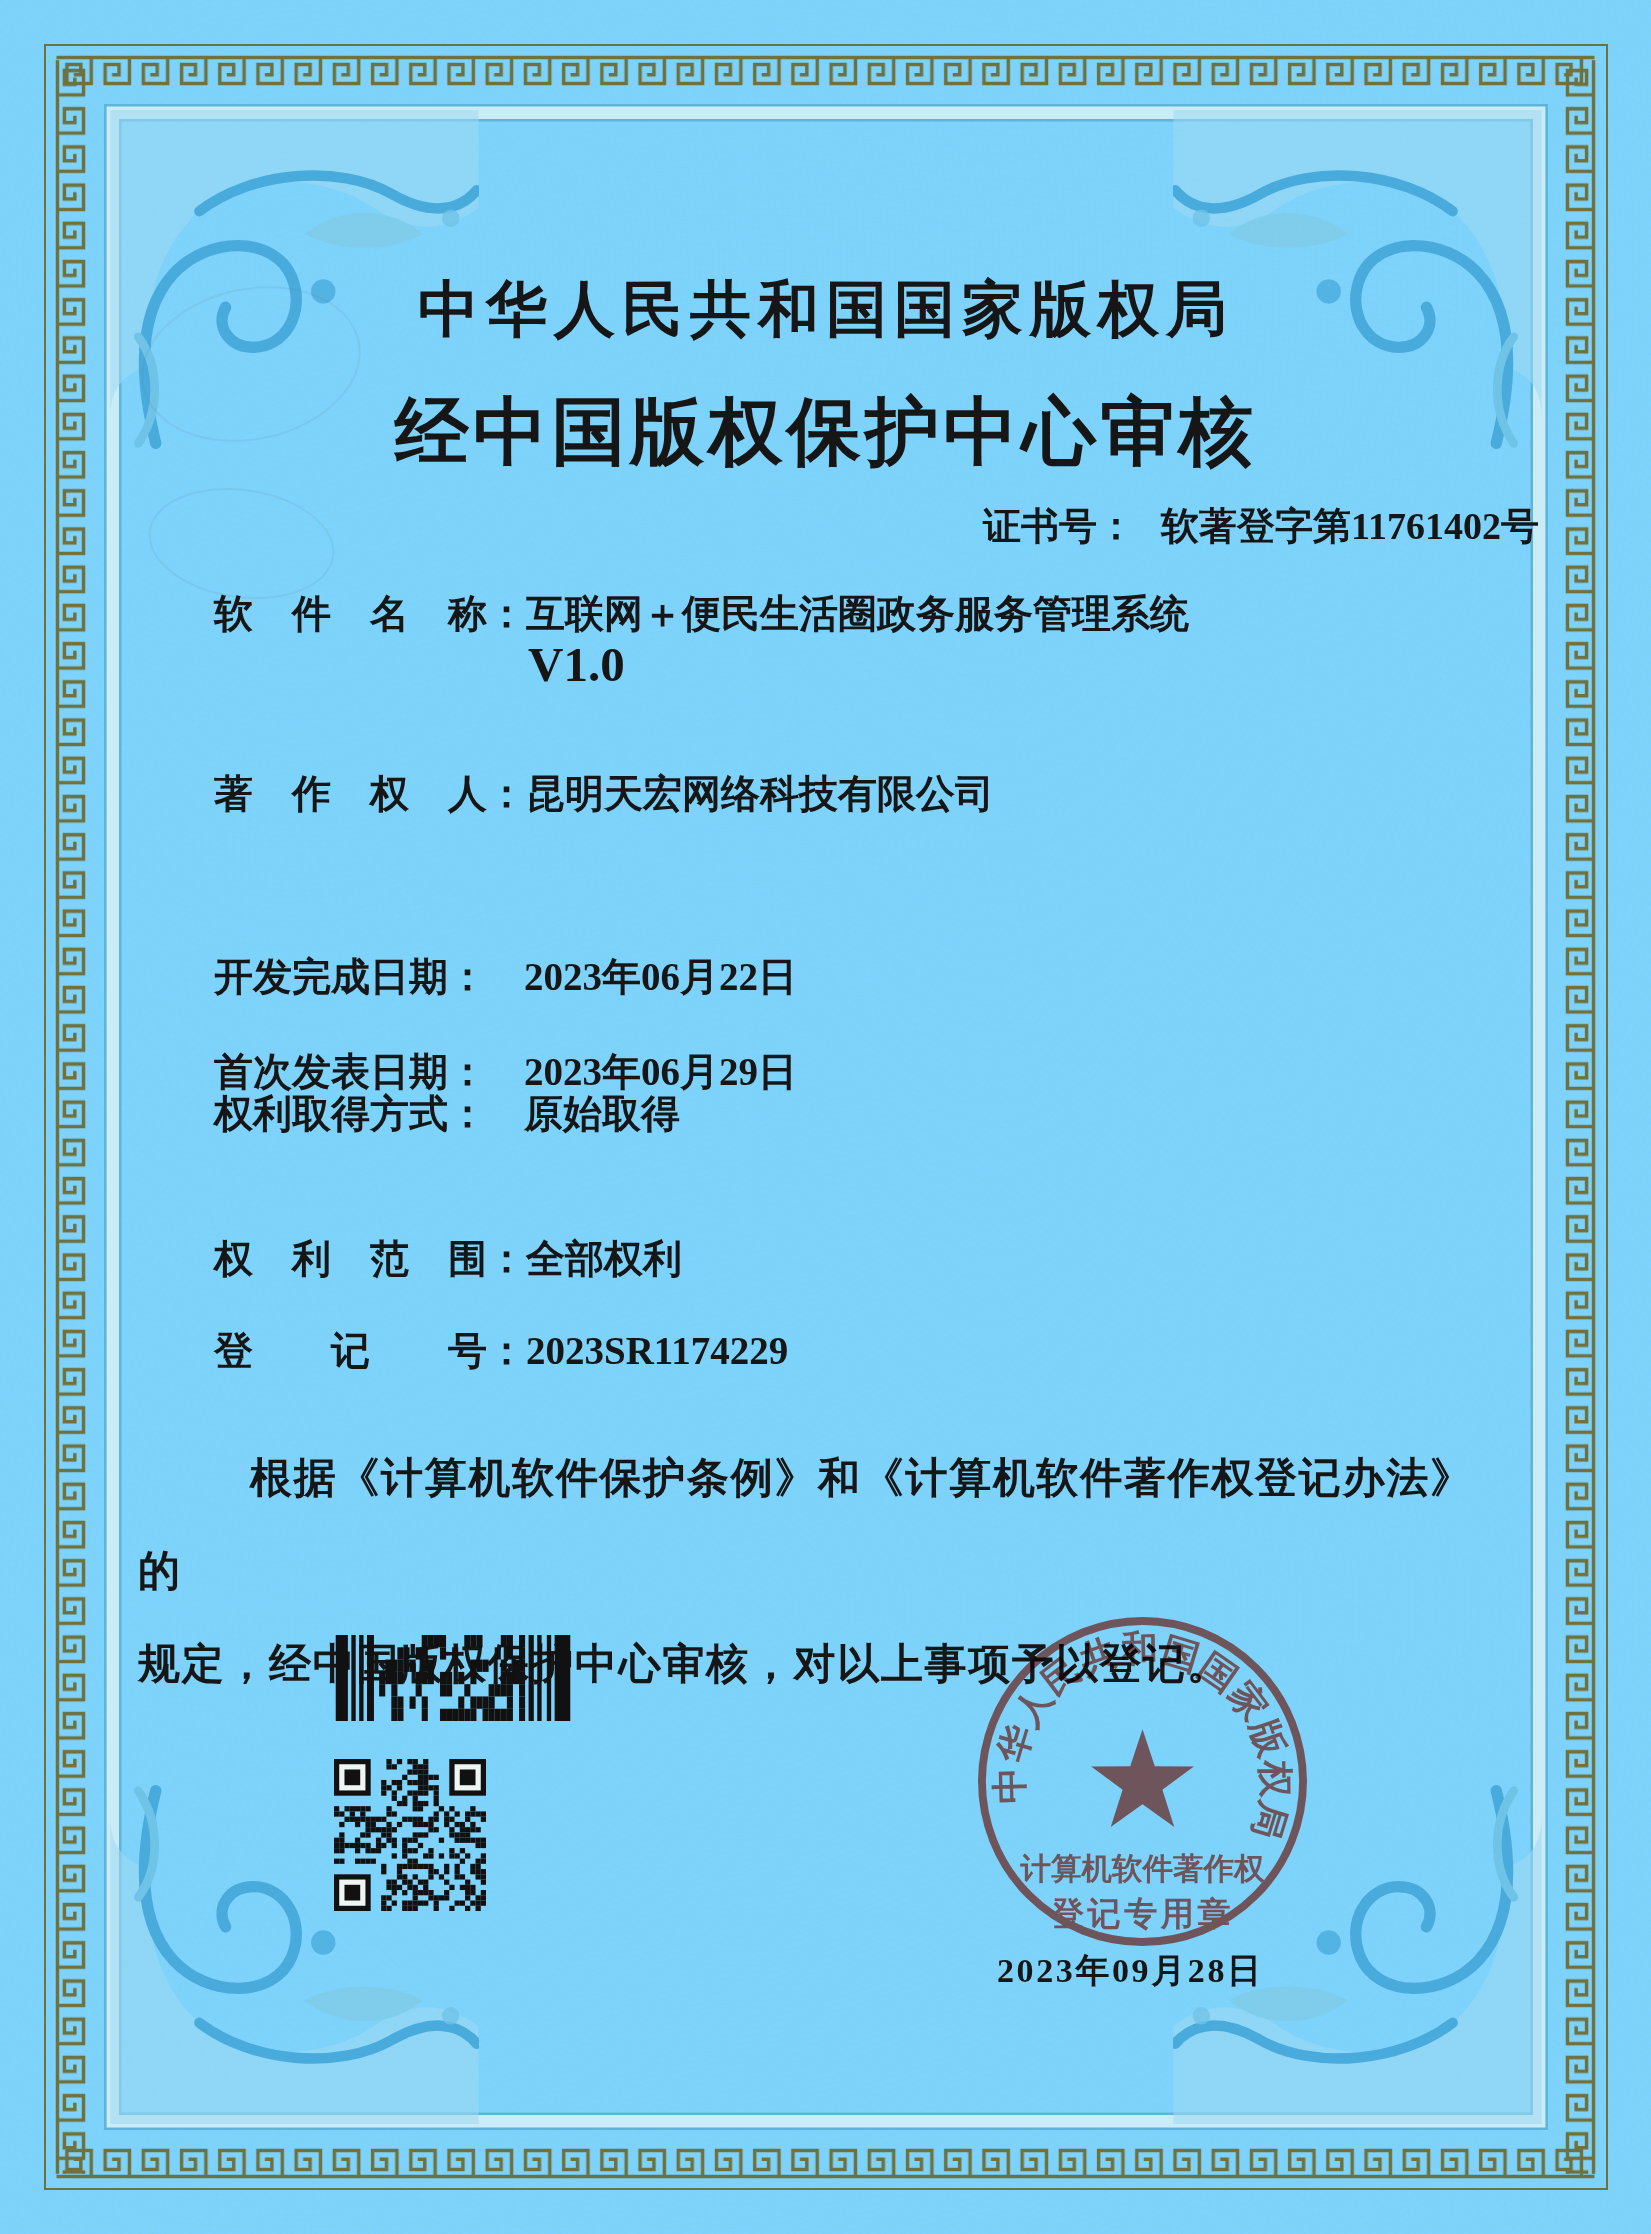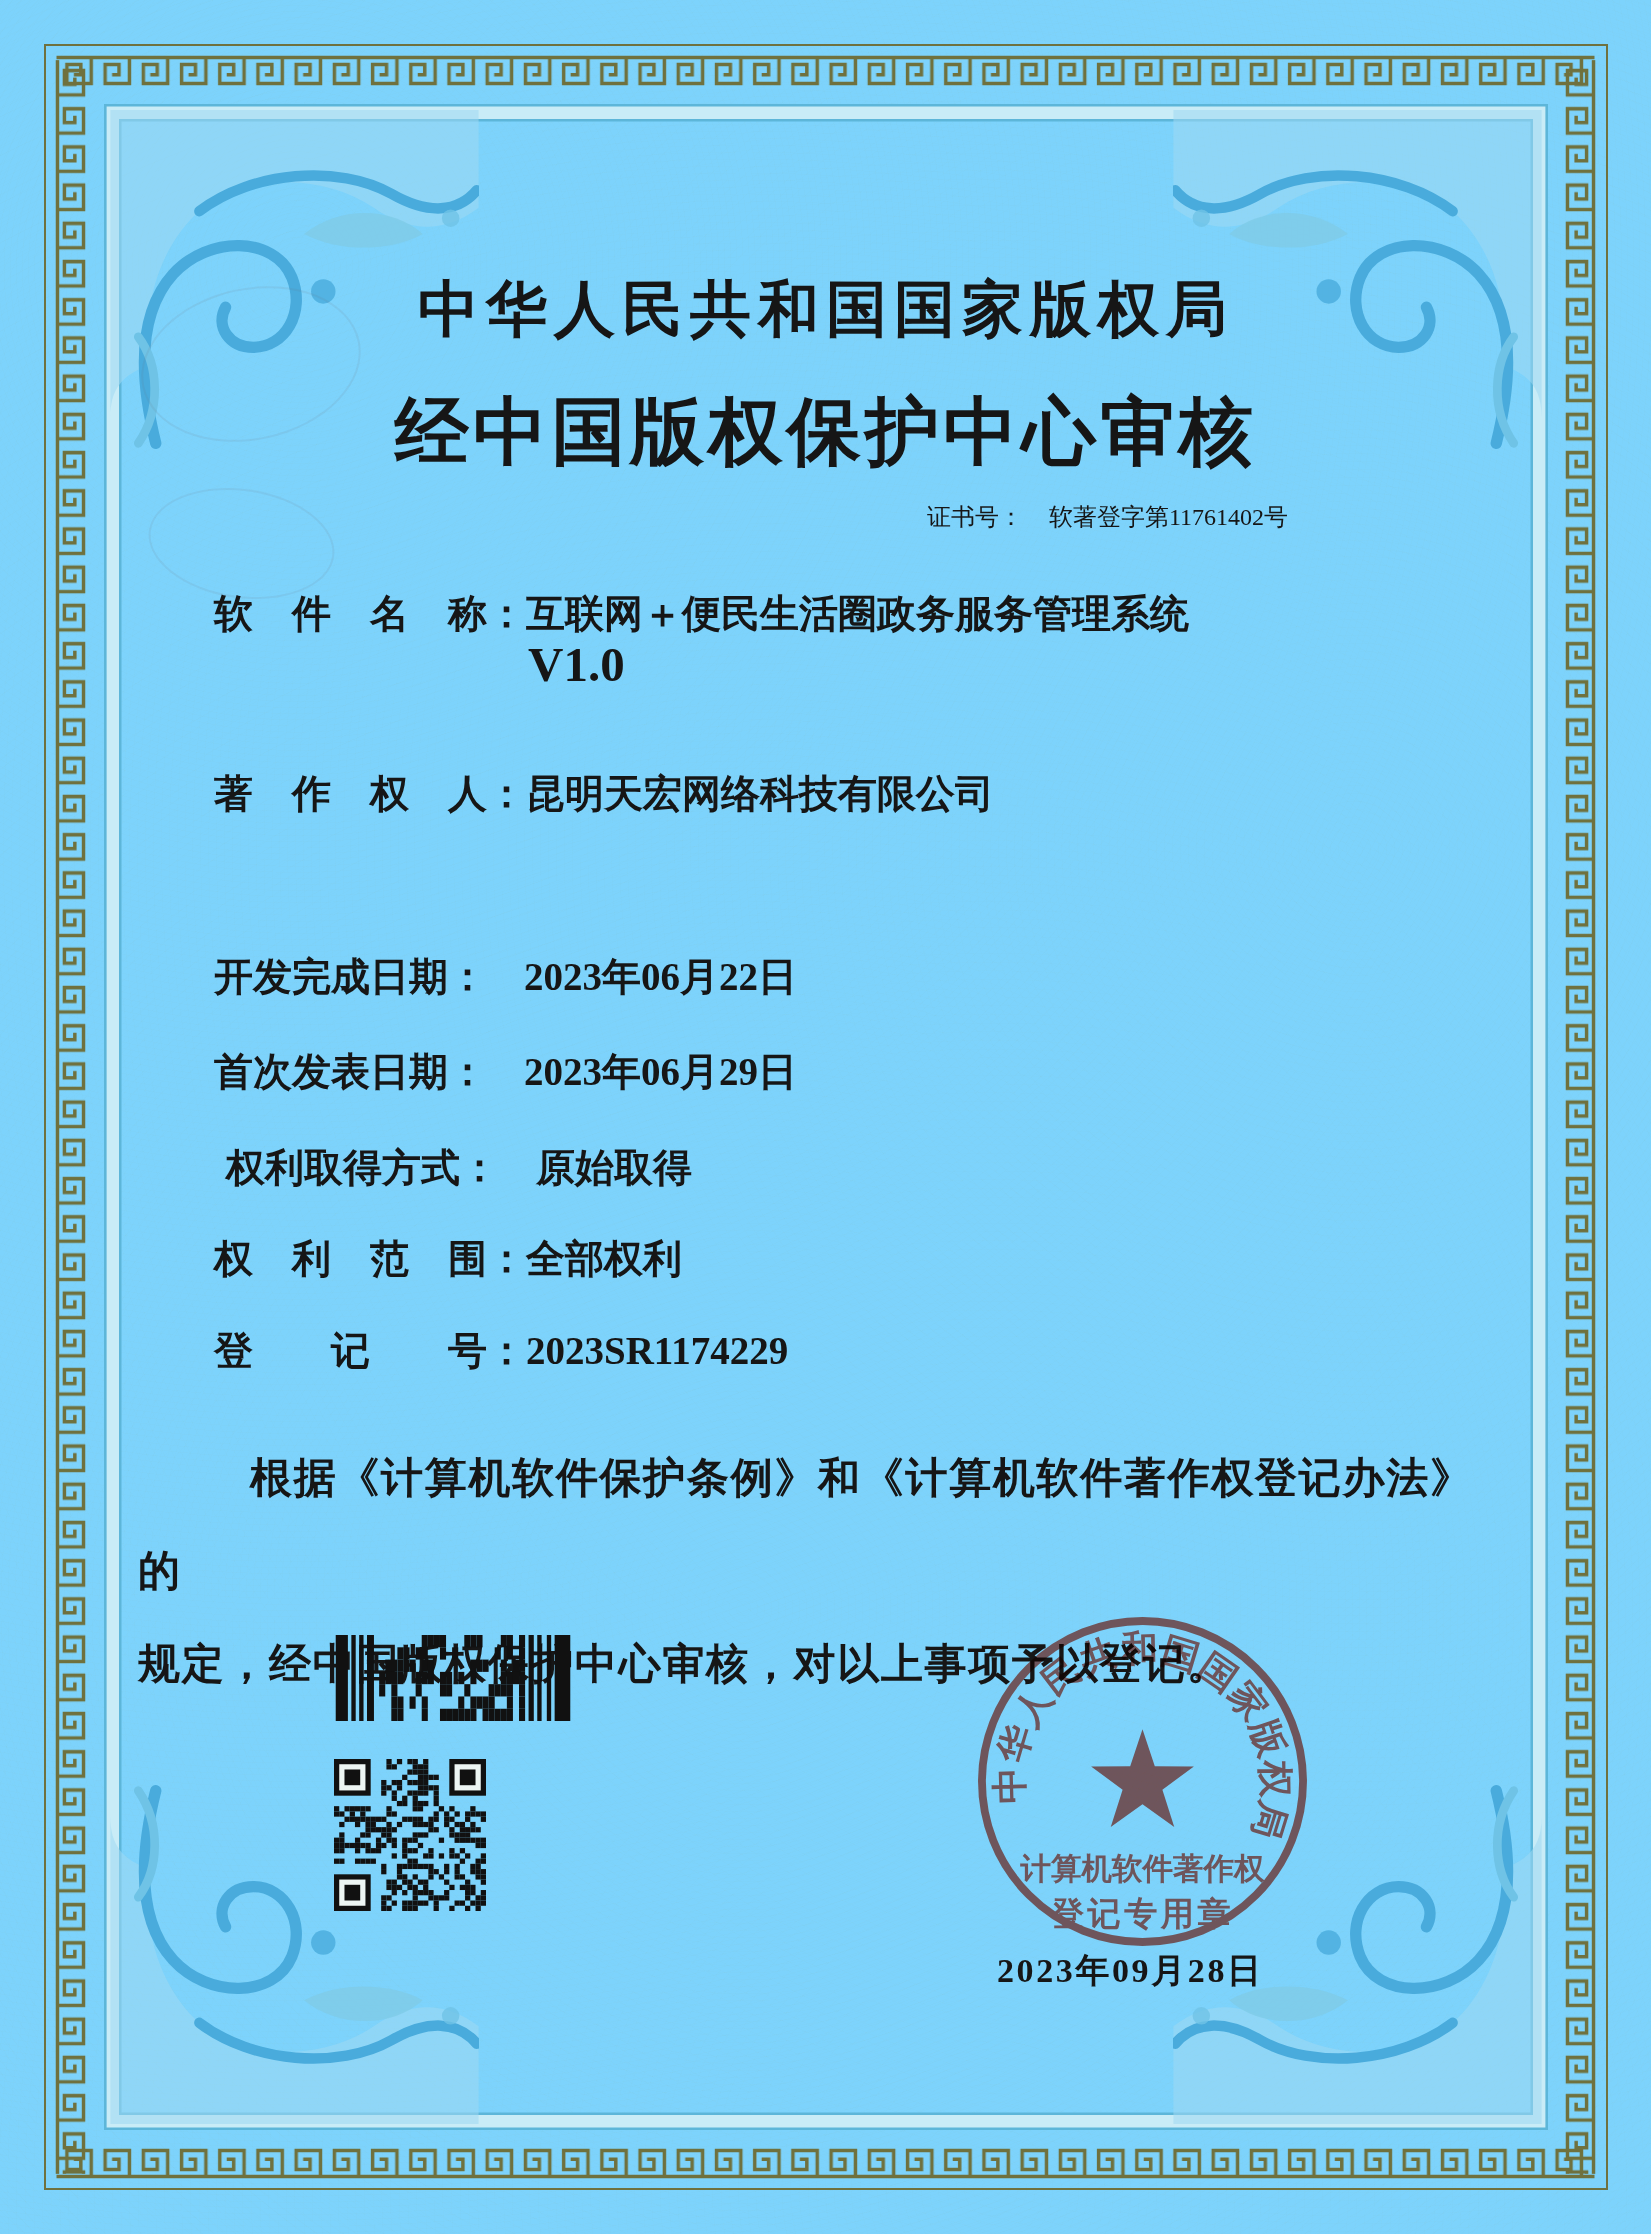--- a/index.html
+++ b/index.html
@@ -24,21 +24,21 @@
   .band{position:absolute;}
   .corner{position:absolute;width:376px;height:349px;}
   .corner.tr{transform:scaleX(-1);}
   .corner.bl{transform:scaleY(-1);}
   .corner.br{transform:scale(-1,-1);}
   .ghost{position:absolute;border:2.6px solid rgba(110,110,115,.10);border-radius:50%;}
   .title{position:absolute;left:0;right:0;top:269px;text-align:center;
          font-size:61px;font-weight:bold;letter-spacing:7px;}
   .subtitle{position:absolute;left:0;right:0;top:383px;text-align:center;
          font-size:74px;font-weight:bold;letter-spacing:4.4px;}
-  .certno{position:absolute;top:501px;left:927px;font-size:24px;font-weight:normal;white-space:nowrap;}
+  .certno{position:absolute;top:501px;left:983px;font-size:38px;font-weight:bold;white-space:nowrap;}
   .certno .num{margin-left:26px;}
   .row{position:absolute;left:214px;font-size:39px;font-weight:bold;white-space:nowrap;}
   .row .lab{display:inline-block;min-width:310px;}
   .row .val{display:inline-block;}
   .v2{position:absolute;left:528px;font-size:49px;font-weight:bold;}
   .statement{position:absolute;left:138px;width:1371px;top:1432px;
          font-size:42px;font-weight:bold;line-height:93px;}
   .statement .l1{text-indent:112px;letter-spacing:1.7px;}
   .statement .l2{letter-spacing:1.7px;}
   .issue-date{position:absolute;left:997px;top:1948px;font-size:34px;font-weight:bold;letter-spacing:2.6px;}
@@ -143,21 +143,21 @@
 
   <div class="row" style="top:767px;">
     <span class="lab">著　作　权　人：</span><span class="val">昆明天宏网络科技有限公司</span>
   </div>
   <div class="row" style="top:950px;">
     <span class="lab">开发完成日期：</span><span class="val">2023年06月22日</span>
   </div>
   <div class="row" style="top:1045px;">
     <span class="lab">首次发表日期：</span><span class="val">2023年06月29日</span>
   </div>
-  <div class="row" style="top:1141px;margin-left:12px;">
+  <div class="row" style="top:1087px;">
     <span class="lab">权利取得方式：</span><span class="val">原始取得</span>
   </div>
   <div class="row" style="top:1232px;">
     <span class="lab">权　利　范　围：</span><span class="val">全部权利</span>
   </div>
   <div class="row" style="top:1324px;">
     <span class="lab">登　　记　　号：</span><span class="val">2023SR1174229</span>
   </div>
 
   <div class="statement">

